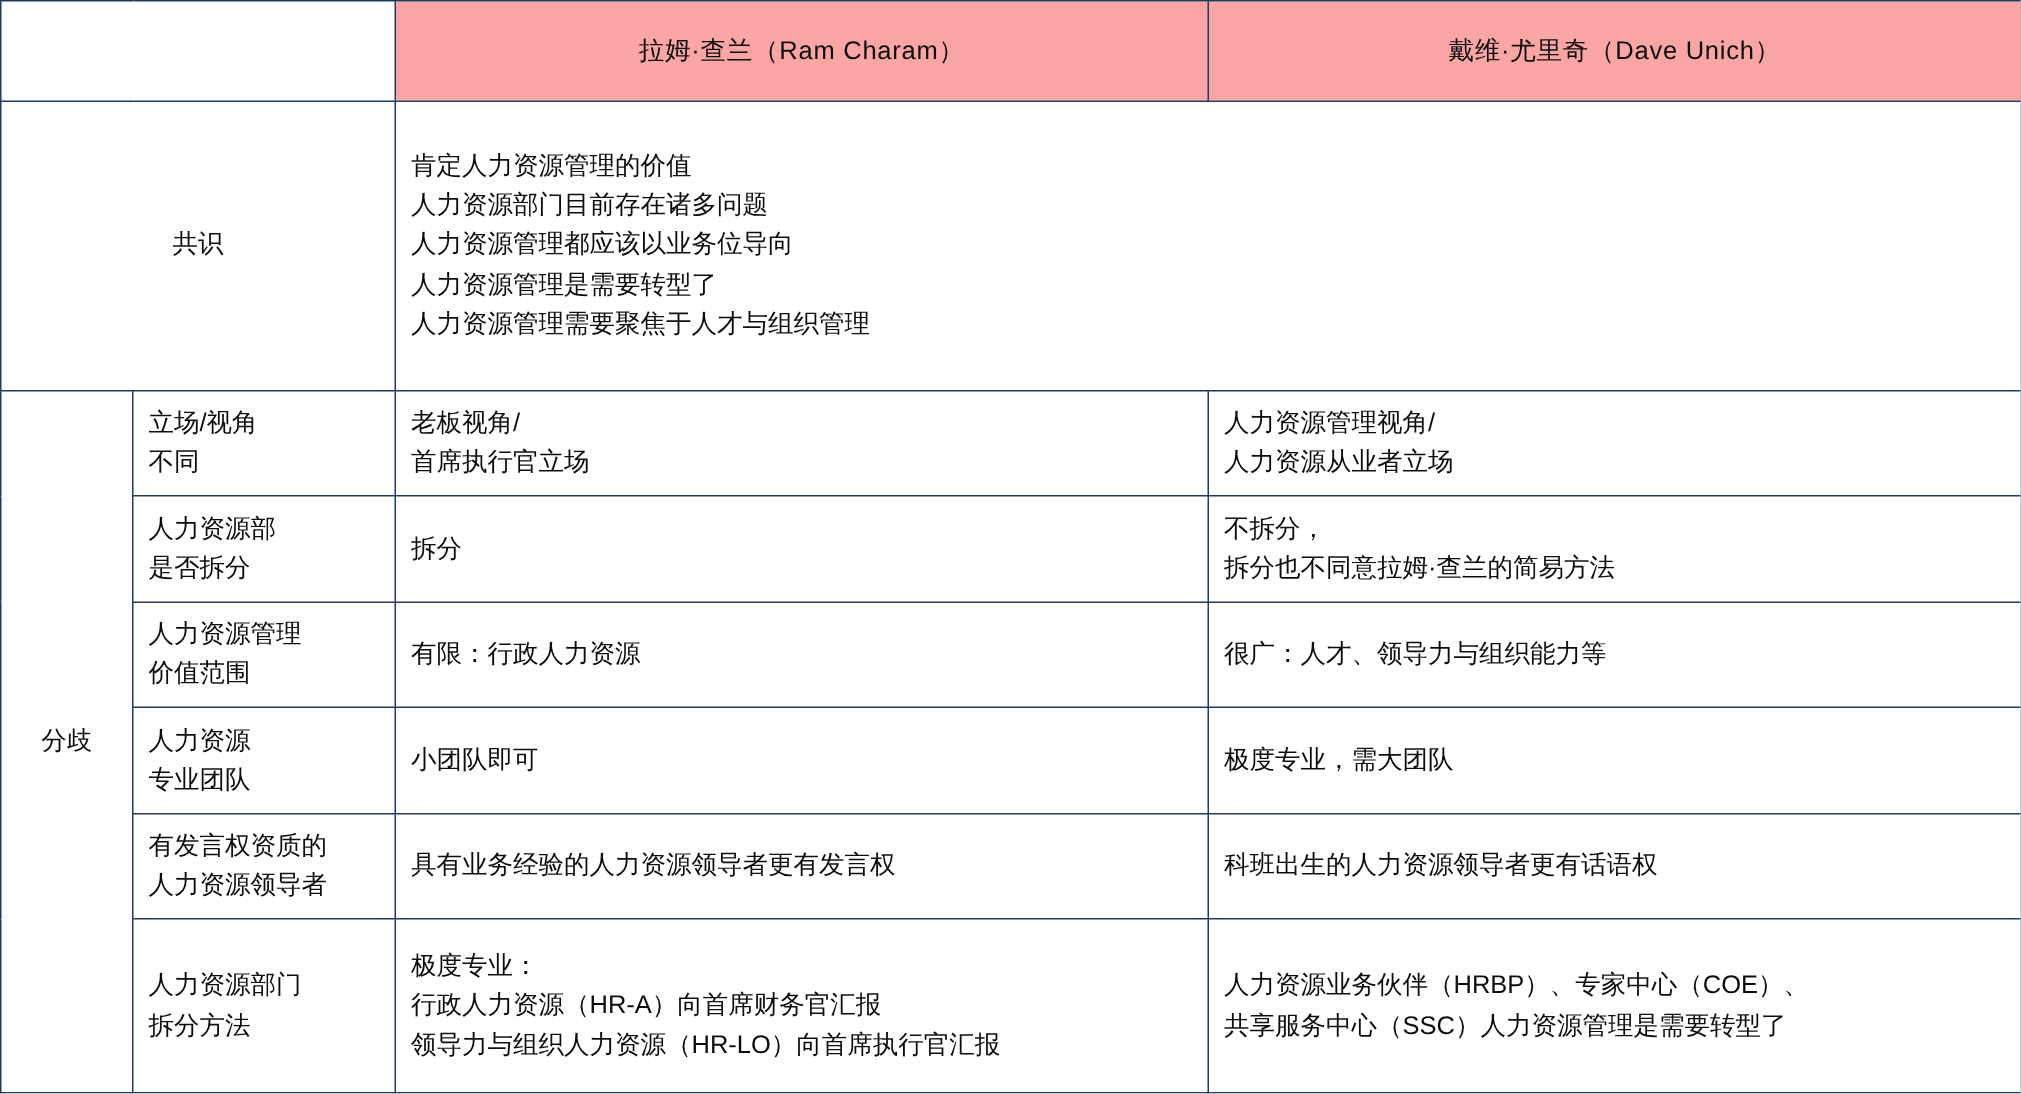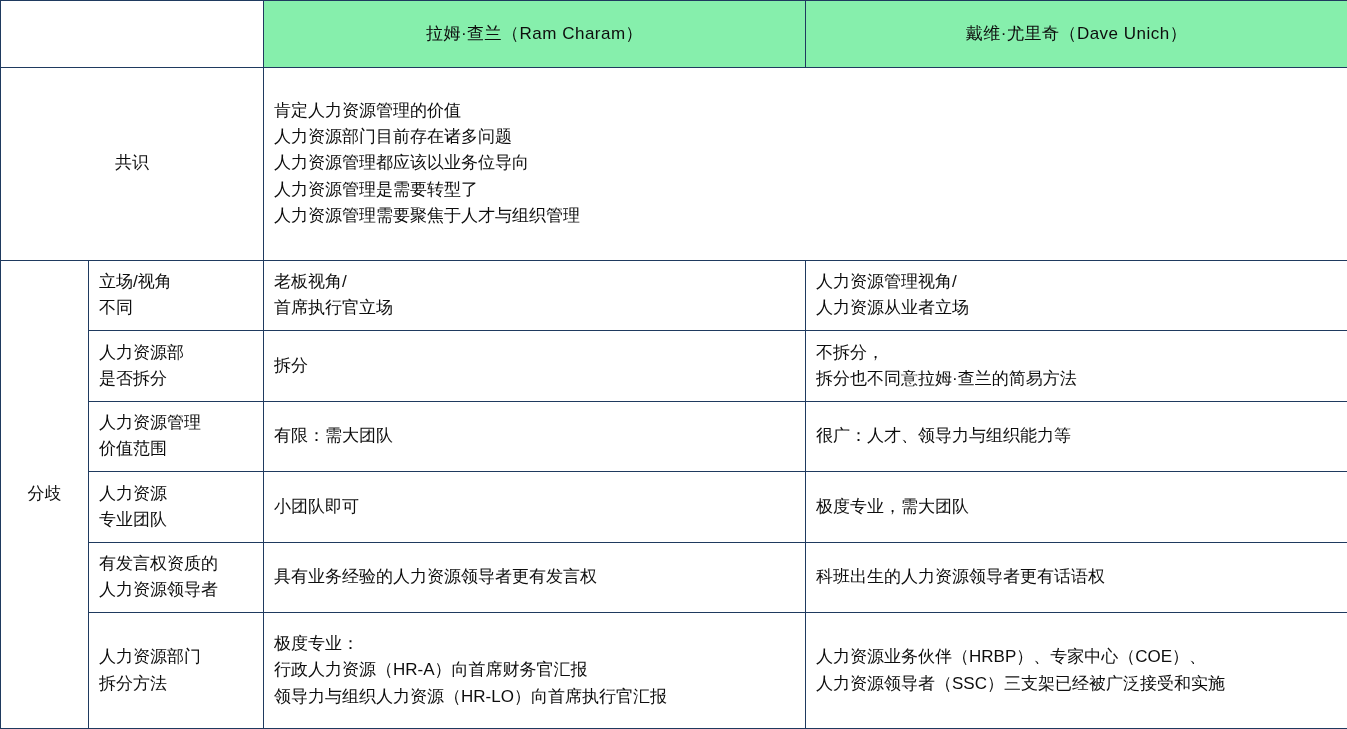--- a/index.html
+++ b/index.html
@@ -51,21 +51,21 @@
     border-color: #1f3a5f;
   }
   td.hdr-blank {
     background: #ffffff;
     border-top: 1px solid #7ab648;
     border-left: 1px solid #7ab648;
     border-bottom: 1px solid #7ab648;
     border-right: 1px solid #1f3a5f;
   }
   td.hdr-person {
-    background: #86efac;
+    background: #fca5a5;
     color: #ffffff;
     text-align: center;
     font-size: 24px;
     letter-spacing: 0.5px;
     border: 1px solid #1f3a5f;
     padding: 8px 10px;
   }
 
   
   td.group-label {
@@ -158,21 +158,21 @@
           <span class="line">拆分也不同意拉姆·查兰的简易方法</span>
         </td>
       </tr>
 
       <tr style="height:62px;margin-top:48px;">
         <td class="row-label">
           <span class="line">人力资源管理</span>
           <span class="line">价值范围</span>
         </td>
         <td class="body-cell">
-          <span class="line">有限：需大团队</span>
+          <span class="line">有限：行政人力资源</span>
         </td>
         <td class="body-cell">
           <span class="line">很广：人才、领导力与组织能力等</span>
         </td>
       </tr>
 
       <tr style="height:62px;">
         <td class="row-label">
           <span class="line">人力资源</span>
           <span class="line">专业团队</span>
@@ -203,18 +203,18 @@
           <span class="line">人力资源部门</span>
           <span class="line">拆分方法</span>
         </td>
         <td class="body-cell">
           <span class="line">极度专业：</span>
           <span class="line">行政人力资源（HR-A）向首席财务官汇报</span>
           <span class="line">领导力与组织人力资源（HR-LO）向首席执行官汇报</span>
         </td>
         <td class="body-cell">
           <span class="line">人力资源业务伙伴（HRBP）、专家中心（COE）、</span>
-          <span class="line">人力资源领导者（SSC）三支架已经被广泛接受和实施</span>
+          <span class="line">共享服务中心（SSC）人力资源管理是需要转型了</span>
         </td>
       </tr>
     </tbody>
   </table>
 </div>
 
 </body></html>

